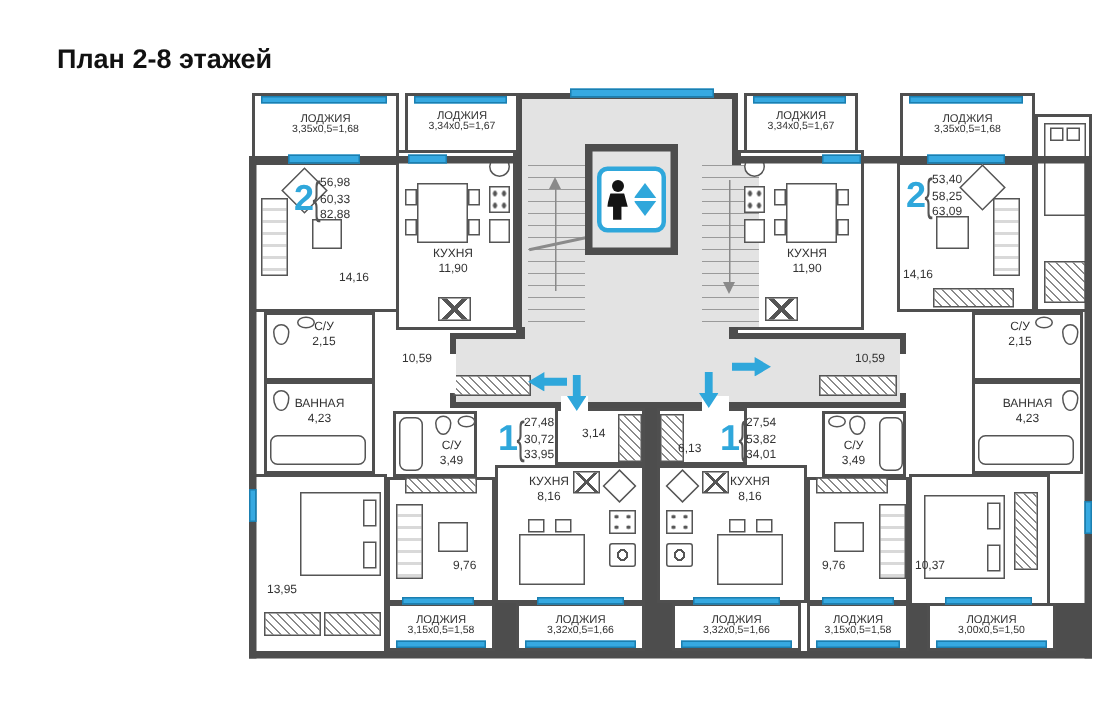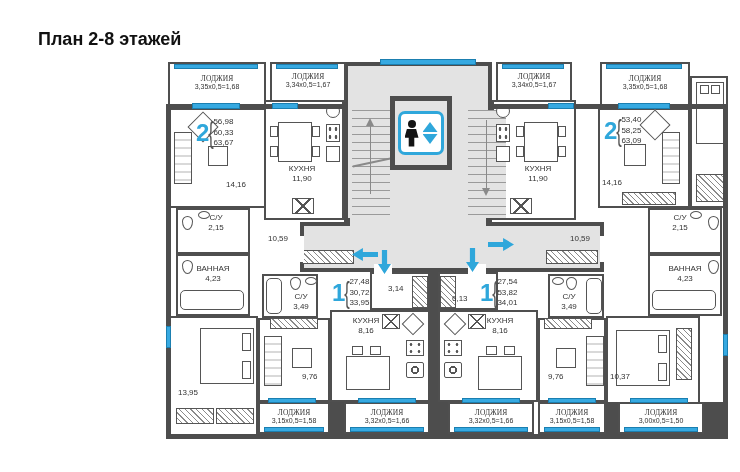--- a/index.html
+++ b/index.html
@@ -15,21 +15,21 @@
   .plan *{box-sizing:border-box;}
   .room{position:absolute;background:#fff;border:2px solid #4F4F4F;z-index:1;}
   .gray{position:absolute;background:#E3E3E3;border:4px solid #4D4D4D;z-index:1;}
   .patch{position:absolute;background:#E3E3E3;z-index:4;}
   .open{position:absolute;background:#fff;z-index:4;}
   .wall{position:absolute;background:#4D4D4D;z-index:3;}
   .glass{position:absolute;background:#36A9E1;border:1px solid #1B7FB0;z-index:4;}
   .treads{position:absolute;background:repeating-linear-gradient(180deg,#9A9A9A 0 1px,#E3E3E3 1px 8px);z-index:2;}
   .rail{position:absolute;height:2px;background:#8a8a8a;z-index:2;}
   .lbl{position:absolute;font-size:8px;line-height:1.25;color:#333;text-align:center;white-space:nowrap;z-index:5;}
-  .lbl .nm{font-size:7.5px;font-family:Liberation Serif, serif;}
+  .lbl .nm{font-size:7.5px;}
   .lbl .dm{font-size:7px;}
   .apt{position:absolute;display:flex;align-items:center;z-index:5;}
   .apt .num{font-size:24px;font-weight:bold;color:#2FA7DB;}
   .apt .brace{font-size:30px;font-weight:100;color:#555;transform:scaleX(.55);margin:0 -3px;}
   .apt .lines{display:flex;flex-direction:column;font-size:8px;line-height:1.3;color:#333;text-align:left;}
   
   .f{position:absolute;border:1.5px solid #555;background:#fff;z-index:2;}
   .thin{border-width:1px;}
   .sofa{background:repeating-linear-gradient(180deg,#fff 0 6px,#d9d9d9 6px 8px);}
   .armch{transform:rotate(45deg);}
@@ -263,21 +263,21 @@
       <div class="pil" style="right:2px;bottom:4px;width:9px;height:18px;"></div>
     </div>
     <div class="f ward" style="left:510px;top:270px;width:16px;height:52px;"></div>
 
     <div class="apt" style="left:30px;top:58px;">
       <span class="num">2</span>
       <span class="brace">{</span>
       <span class="lines">
         <span>56,98</span>
         <span>60,33</span>
-        <span>63,67</span>
+        <span>82,88</span>
       </span>
     </div>
     <div class="apt" style="left:166px;top:218px;">
       <span class="num">1</span>
       <span class="brace">{</span>
       <span class="lines">
         <span>27,48</span>
         <span>30,72</span>
         <span>33,95</span>
       </span>

